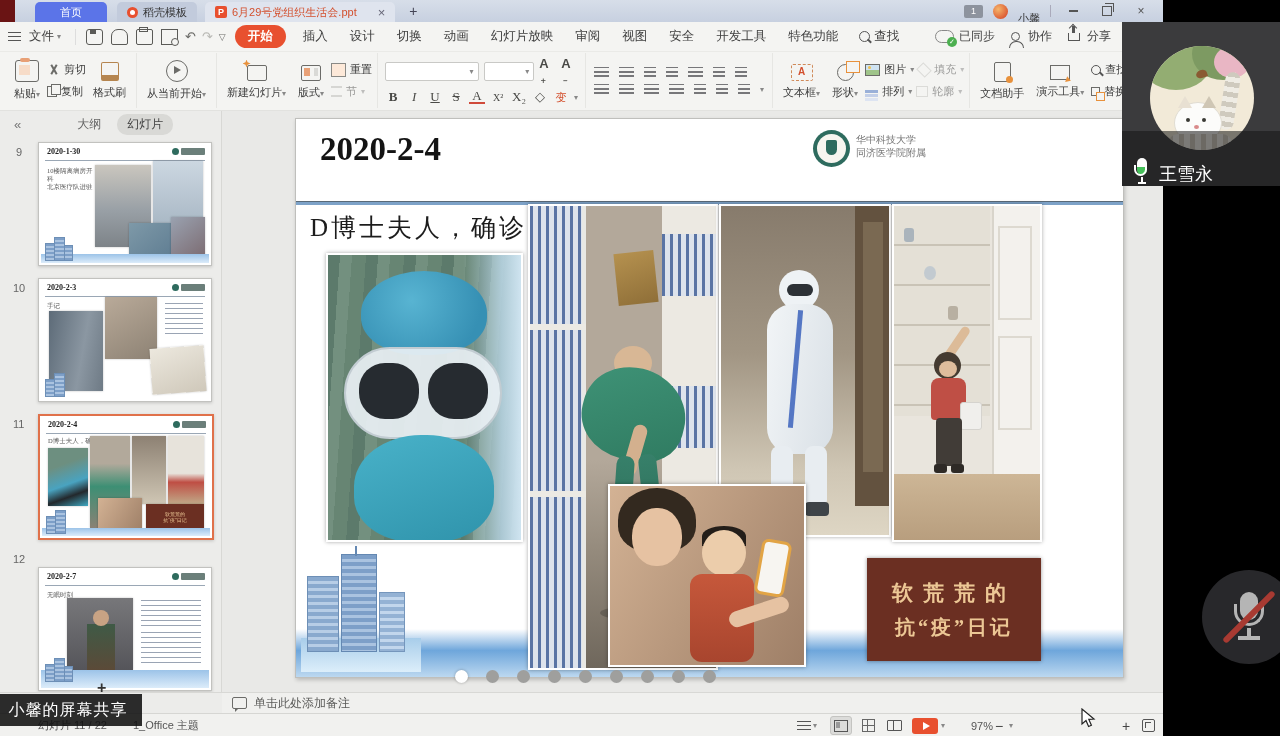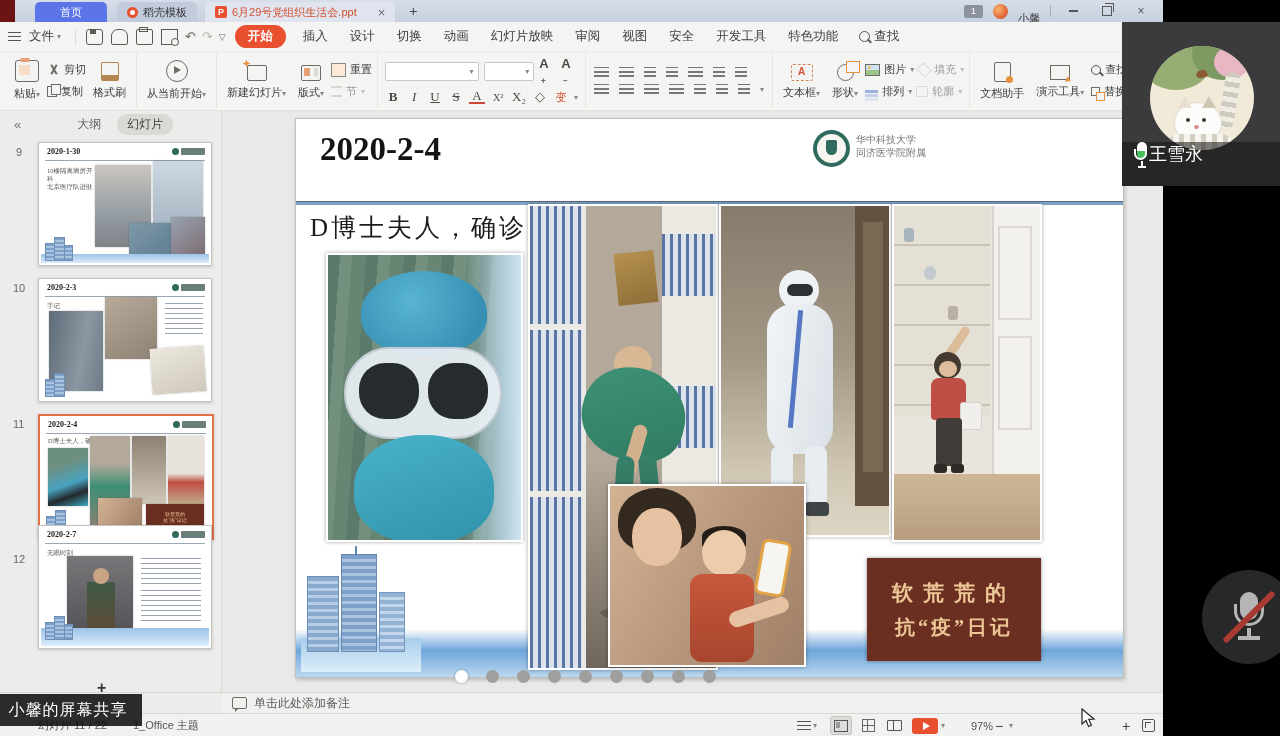--- a/index.html
+++ b/index.html
@@ -181,21 +181,21 @@
   .fit{width:11px;height:11px;border:1.5px solid #555;border-radius:2px;position:relative;}
   .fit:after{content:"";position:absolute;left:2px;top:2px;width:5px;height:5px;border-left:1.5px solid #555;border-top:1.5px solid #555;}
   .notetog{width:14px;height:10px;background:repeating-linear-gradient(180deg,#555 0 1.5px,transparent 1.5px 4px);}
   
   .share-ov{position:absolute;left:-6px;top:694px;width:148px;height:32px;background:rgba(16,16,16,.88);color:#fff;display:flex;align-items:center;justify-content:center;font-size:16px;letter-spacing:1px;z-index:30;}
   .share-plus{position:absolute;left:97px;top:679px;font-size:16px;font-weight:bold;color:#333;z-index:31;}
   
   .vpanel{position:absolute;left:1122px;top:22px;width:158px;height:164px;background:#3b3b3d;overflow:hidden;z-index:40;}
   .vavatar{position:absolute;left:28px;top:24px;width:104px;height:104px;border-radius:50%;background:#f2ead8;overflow:hidden;}
   .vavatar i{position:absolute;display:block;}
-  .vname{position:absolute;left:0;bottom:0;width:100%;height:44px;background:rgba(22,22,22,.55);display:flex;align-items:flex-start;padding-left:12px;box-sizing:border-box;}
+  .vname{position:absolute;left:0;bottom:0;width:100%;height:55px;background:rgba(22,22,22,.55);display:flex;align-items:flex-end;gap:10px;padding-left:12px;box-sizing:border-box;}
   .micw{position:relative;width:15px;height:28px;}
   .mic-body{position:absolute;left:2.5px;top:0;width:10px;height:17px;border-radius:5px;background:linear-gradient(#fdfdfd 55%,#46c05a 55%);}
   .mic-arc{position:absolute;left:0;top:7px;width:13px;height:11px;border:2px solid #fff;border-top:none;border-radius:0 0 8px 8px;box-sizing:border-box;}
   .mic-stem{position:absolute;left:6.5px;top:19px;width:2px;height:5px;background:#fff;}
   .mic-base{position:absolute;left:3.5px;top:24px;width:8px;height:2px;background:#fff;}
   .vname-text{color:#fff;font-size:18px;}
   
   .mfab{position:absolute;left:1202px;top:570px;width:94px;height:94px;border-radius:50%;background:#28282b;z-index:40;}
   .mfab .mb{position:absolute;left:38px;top:22px;width:18px;height:28px;border-radius:9px;background:#b5b5b5;}
   .mfab .ma{position:absolute;left:32px;top:34px;width:30px;height:22px;border:3.5px solid #b5b5b5;border-top:none;border-radius:0 0 15px 15px;box-sizing:border-box;}
@@ -262,20 +262,34 @@
       <span class="mtab">幻灯片放映</span>
       <span class="mtab">审阅</span>
       <span class="mtab">视图</span>
       <span class="mtab">安全</span>
       <span class="mtab">开发工具</span>
       <span class="mtab">特色功能</span>
       <span class="mfind">
         <span class="mag"></span>
         <span>查找</span>
       </span>
+      <div class="mr">
+        <span class="mr-item">
+            <span class="cloud"></span>
+            <span>已同步</span>
+          </span>
+        <span class="mr-item">
+            <span class="person"></span>
+            <span>协作</span>
+          </span>
+        <span class="mr-item">
+            <span class="share-ic"></span>
+            <span>分享</span>
+          </span>
+      </div>
     </div>
 
     <div class="ribbon">
       <div class="rgroup">
         <div class="bigbtn">
             <span class="bi i-clip"></span>
             <span><span>粘贴</span><span class="dd">▾</span></span>
           </div>
         <div class="smallcol">
           <div class="smallbtn">
@@ -500,21 +514,21 @@
             <span style="position:static;font-size:5px;color:#ecc795">抗“疫”日记</span>
           </span>
           <span class="th-water" style="height:8px"></span>
           <span class="th-b">
               <i style="left:0;top:8px;width:8px;height:16px"></i>
               <i style="left:9px;top:2px;width:9px;height:22px"></i>
             </span>
         </div>
 
         <span class="tnum" style="top:442px;left:13px">12</span>
-        <div class="thumb" style="top:414px">
+        <div class="thumb" style="top:456px">
           <span class="th-date">2020-2-7</span>
           <span class="th-logo">
               <span class="dot"></span>
               <span class="sig"></span>
             </span>
           <span class="th-line"></span>
           <span class="th-note" style="left:8px;top:23px">无眠时刻</span>
           <span class="ph" style="left:28px;top:30px;width:66px;height:72px;background:linear-gradient(180deg,#77777a,#55555a)"></span>
           <span class="ph" style="left:48px;top:56px;width:28px;height:46px;background:linear-gradient(#3f5a46,#5b4a38);box-shadow:none"></span>
           <span class="ph" style="left:54px;top:42px;width:16px;height:16px;border-radius:50%;background:#c8a384;box-shadow:none"></span>

